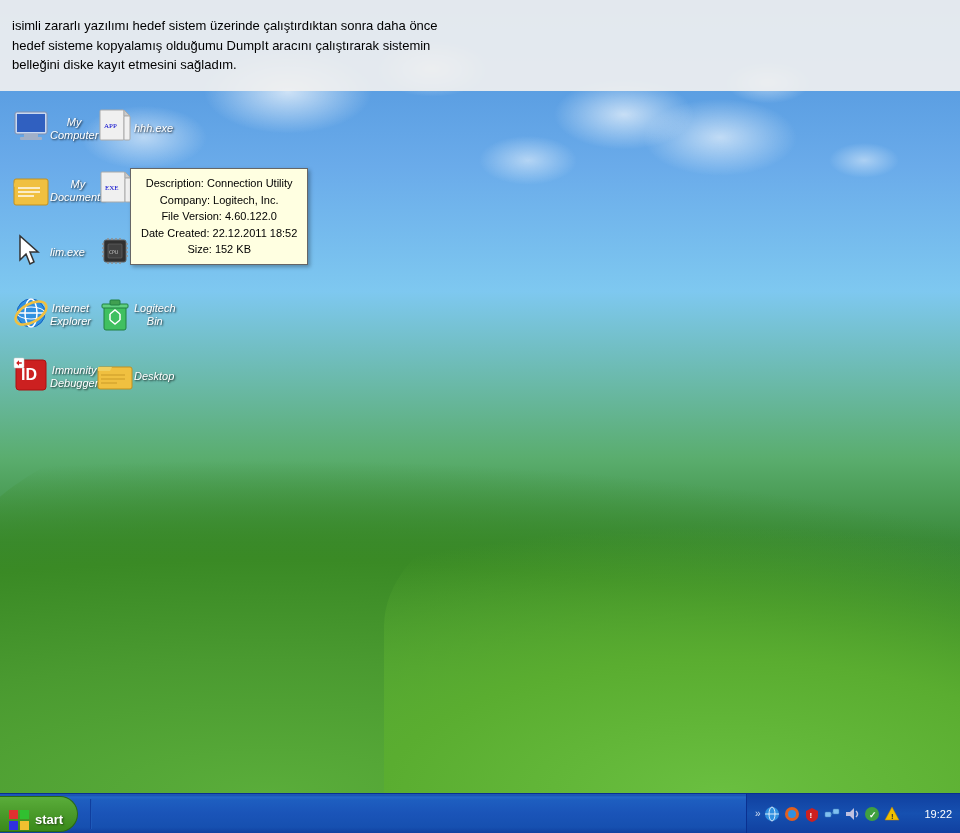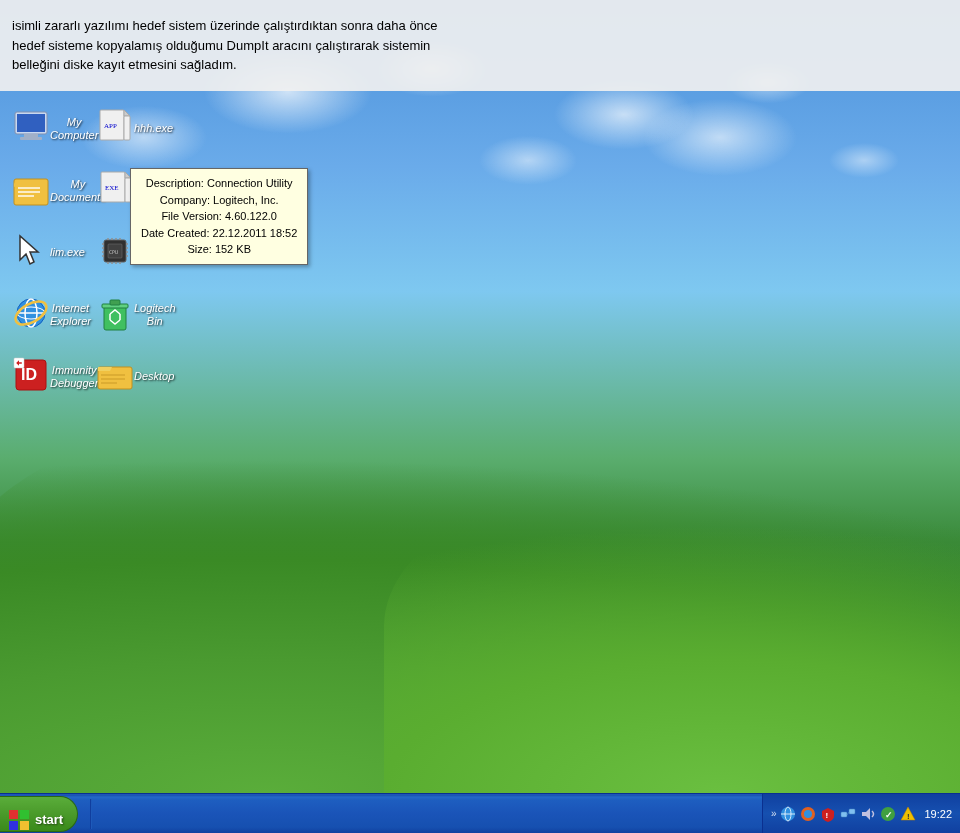--- a/index.html
+++ b/index.html
@@ -155,20 +155,21 @@
       display: flex;
       align-items: center;
       justify-content: center;
       font-size: 11px;
     }
 
     .tray-time {
       color: white;
       font-size: 11px;
       text-align: center;
+      margin-left: 16px;
     }
 
     .taskbar-arrow {
       color: rgba(255,255,255,0.8);
       font-size: 10px;
       margin-right: 4px;
       cursor: pointer;
     }
 
     

